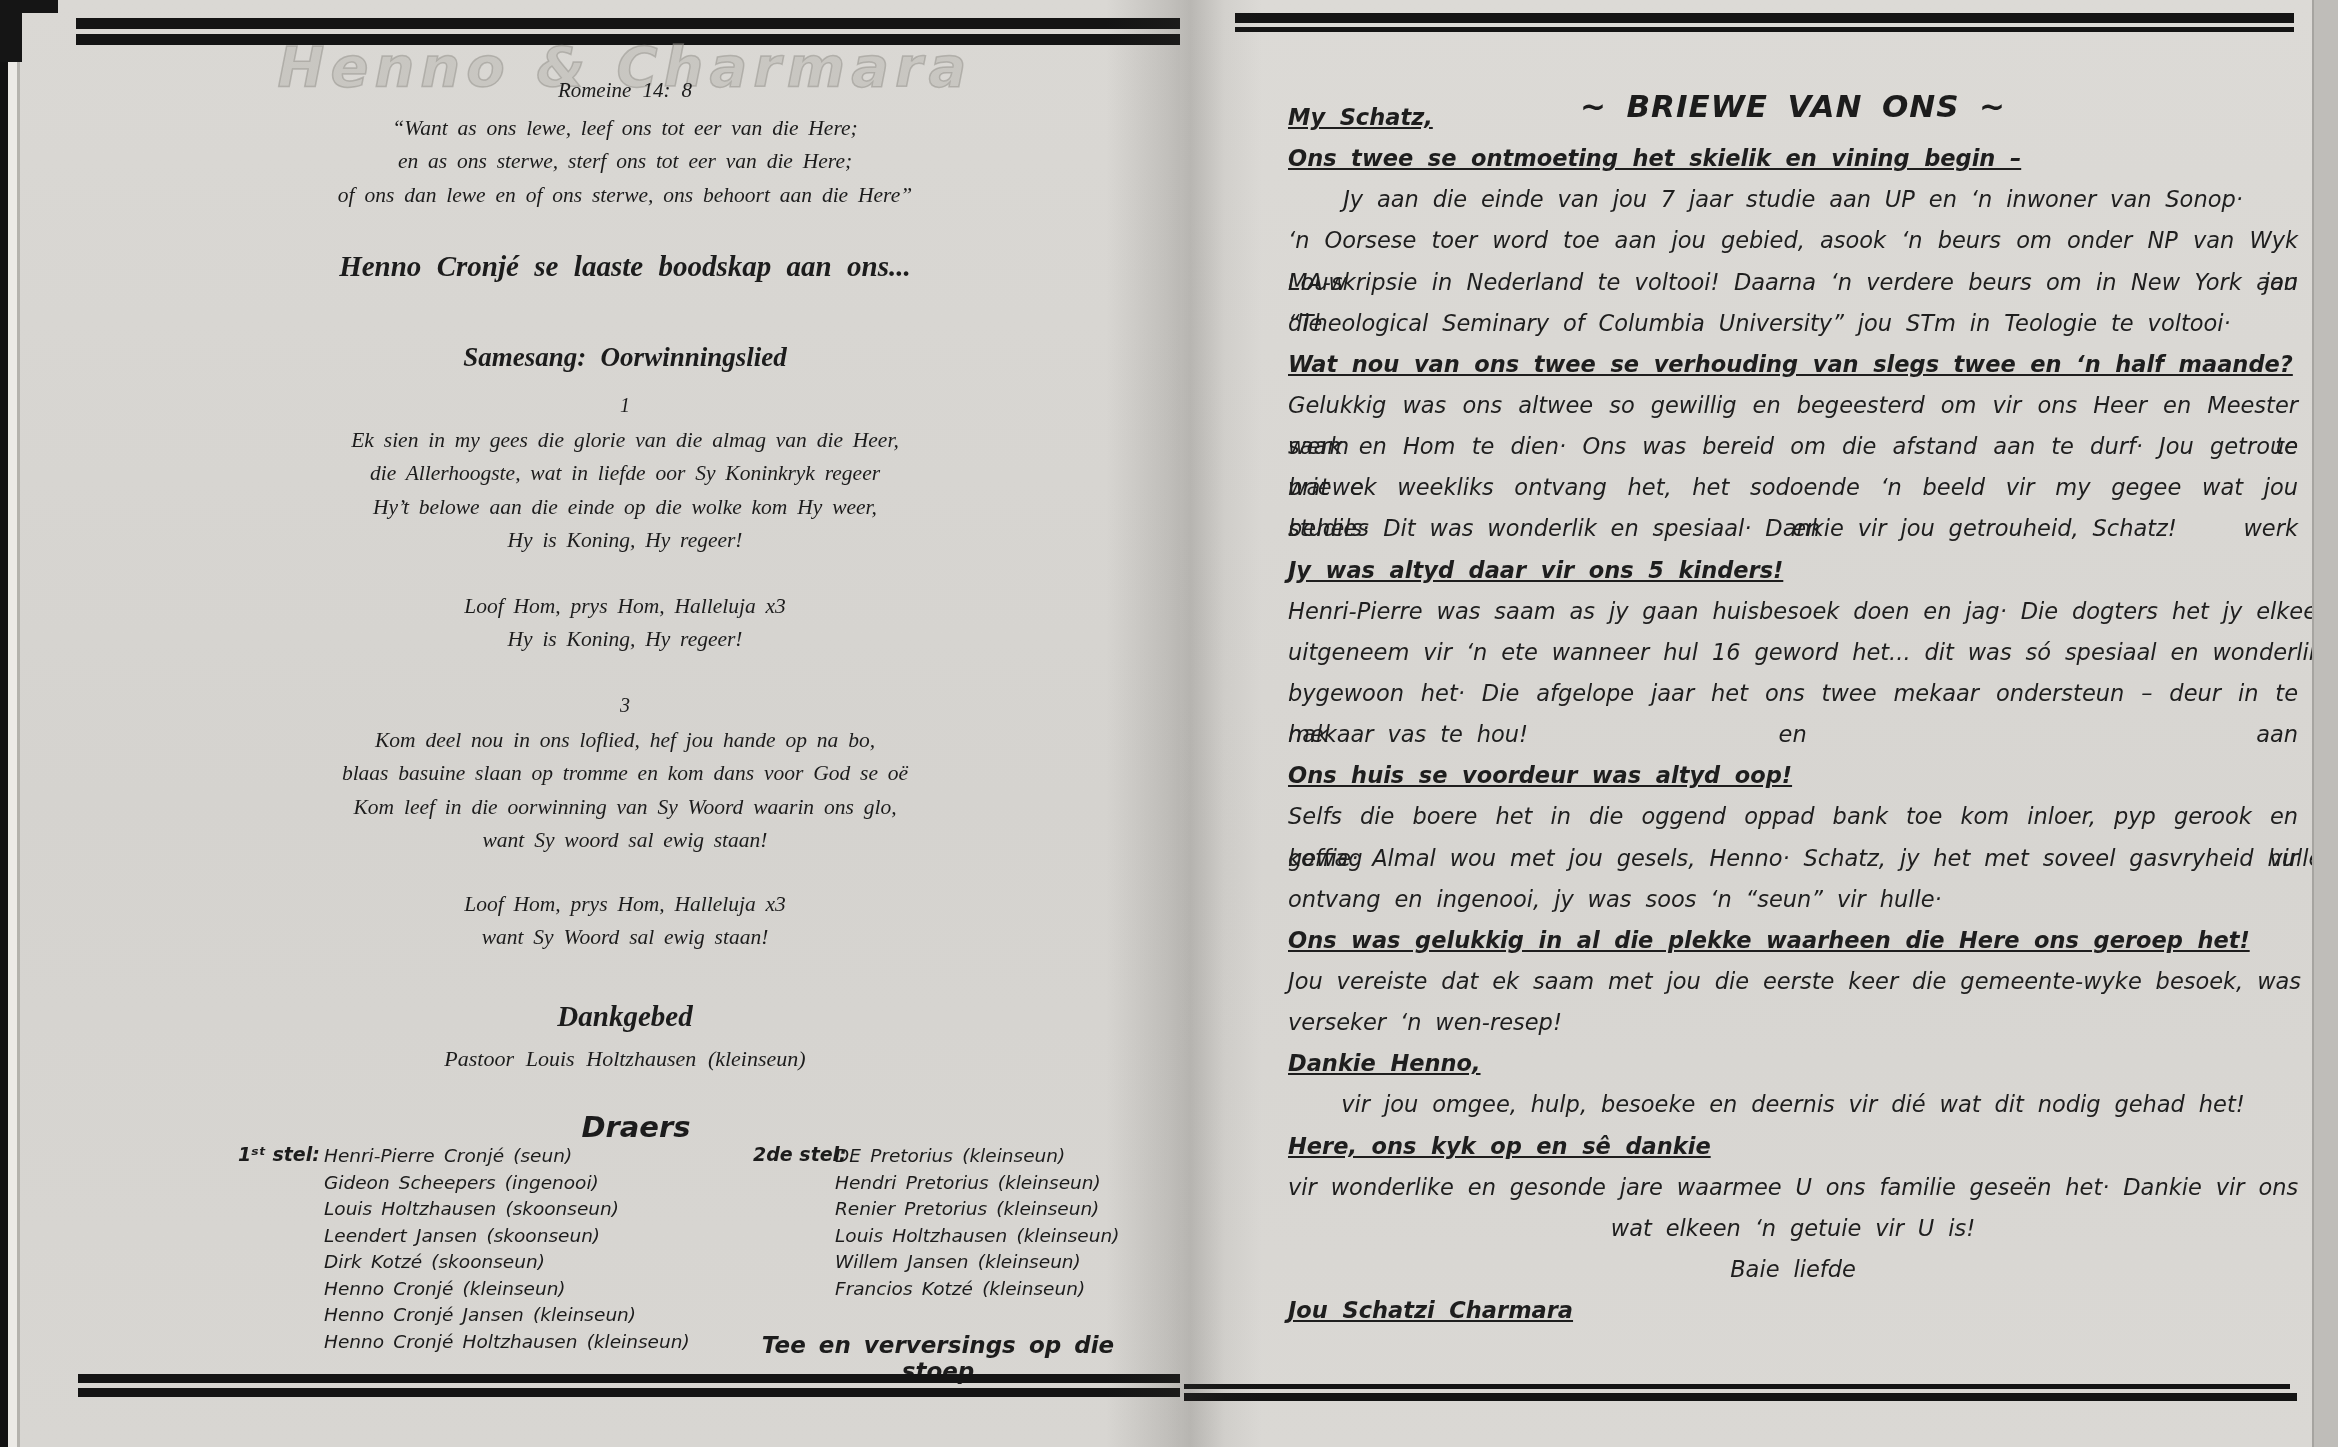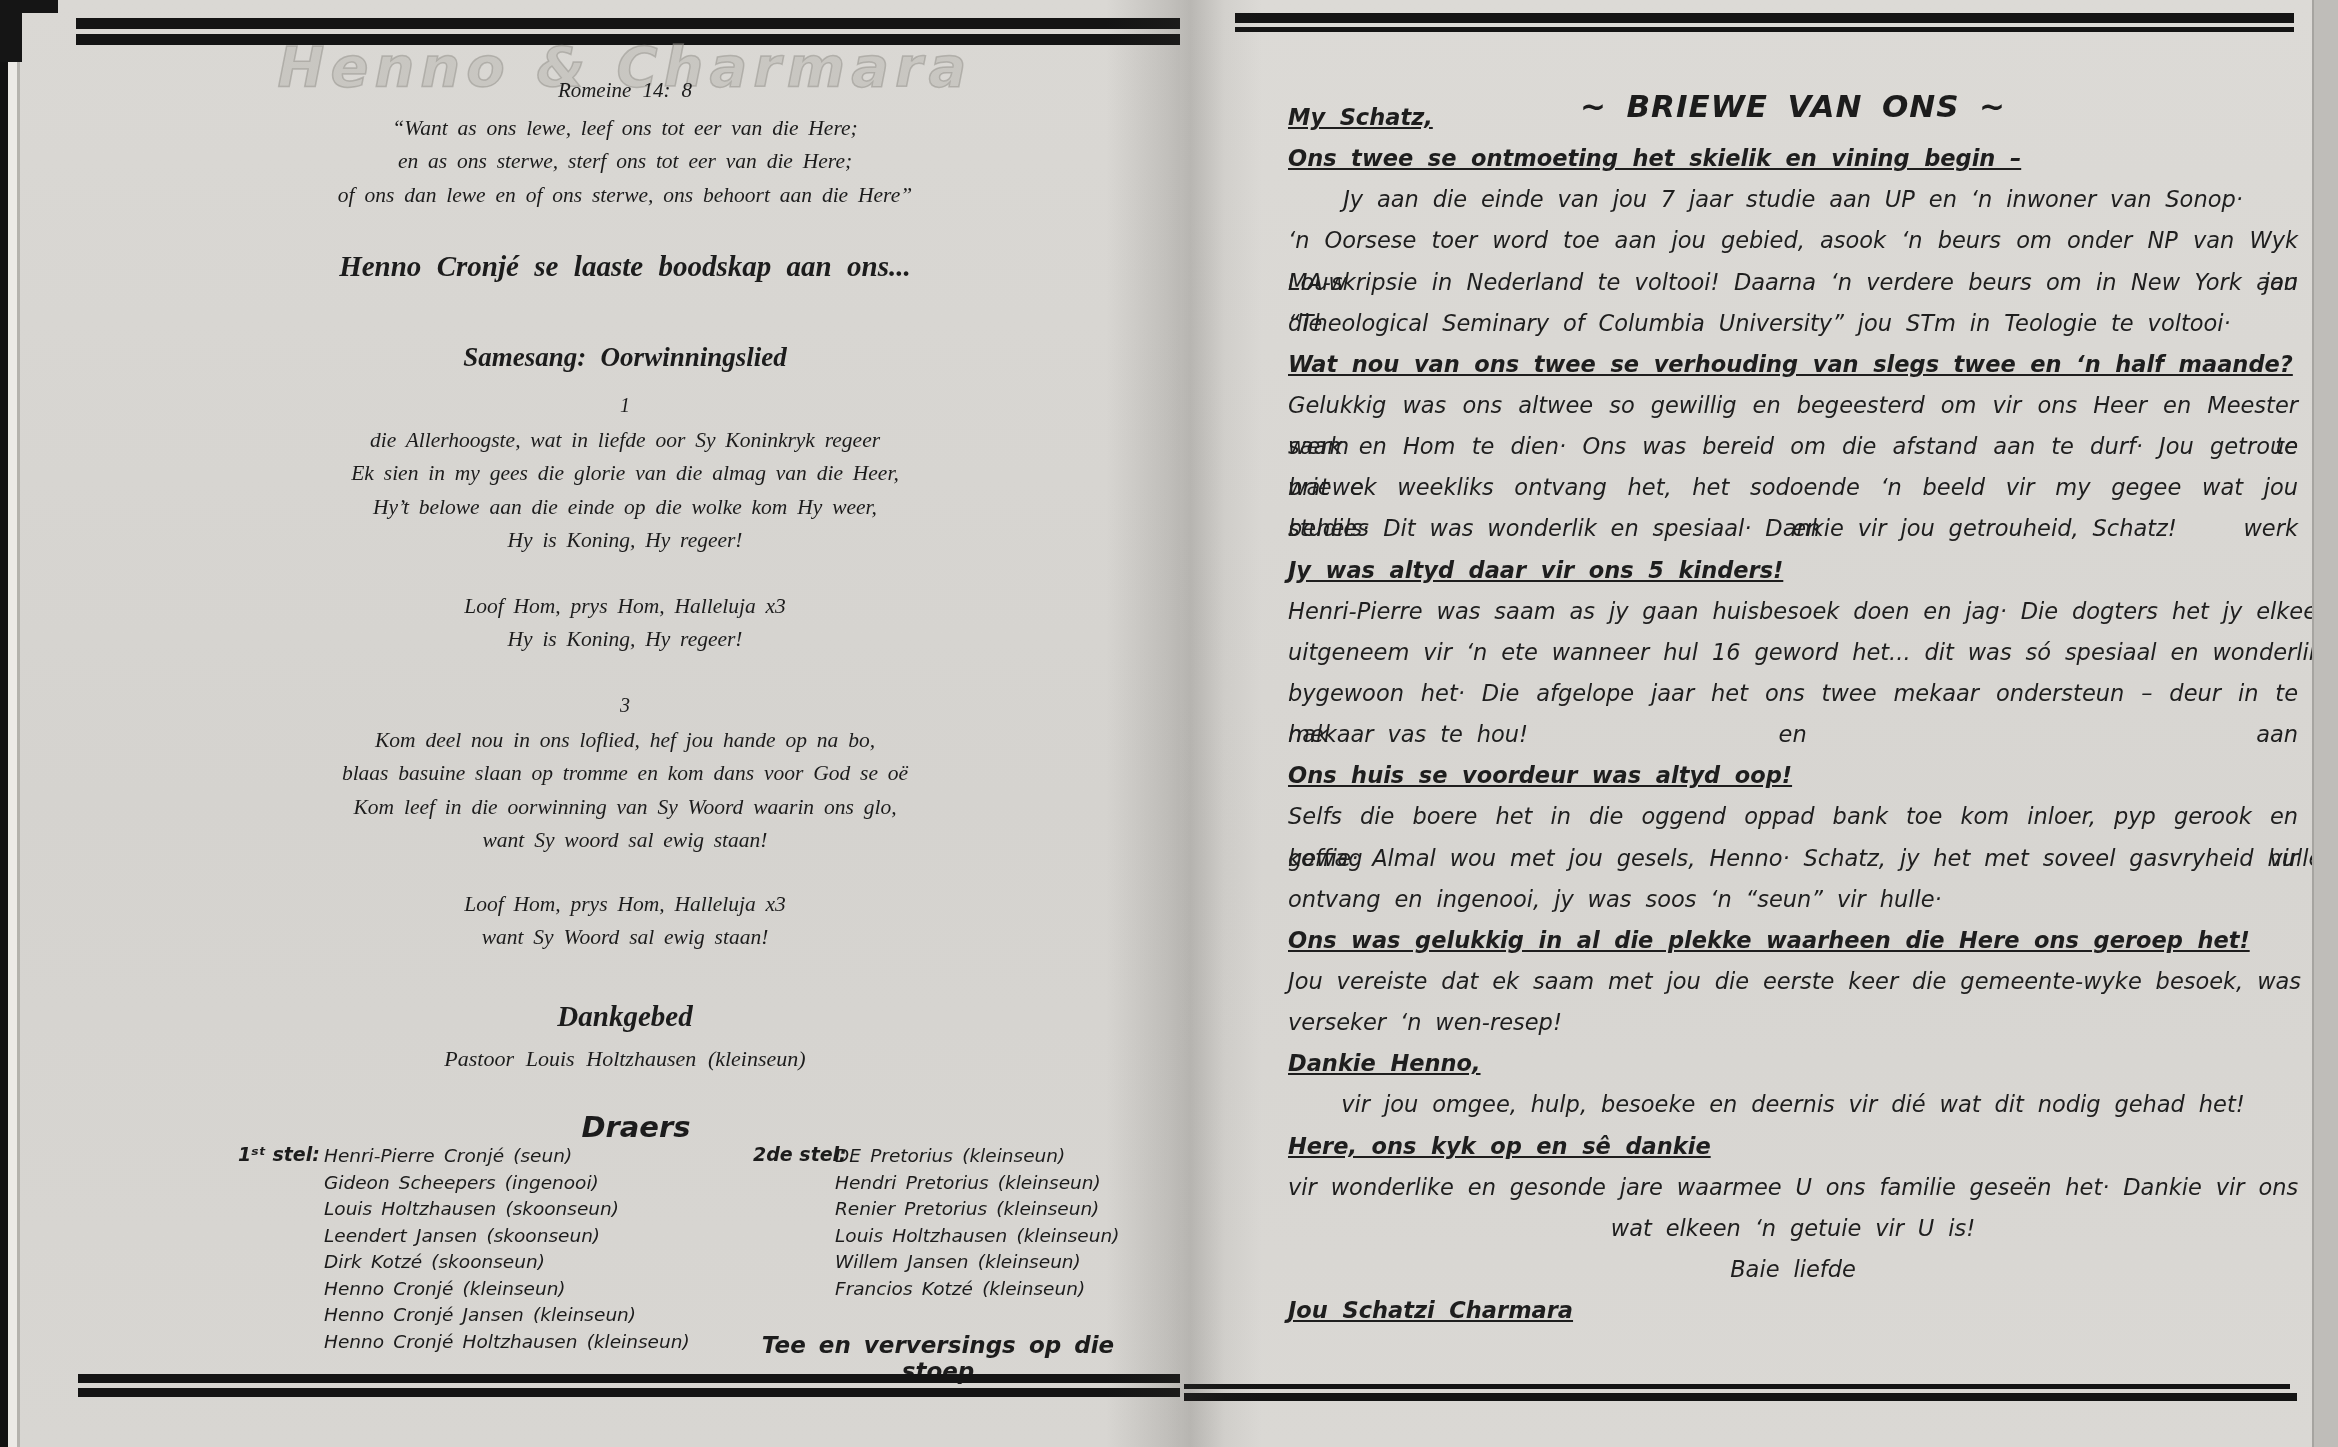--- a/index.html
+++ b/index.html
@@ -86,22 +86,22 @@
       <div class="line33">“Want as ons lewe, leef ons tot eer van die Here;</div>
       <div class="line33">en as ons sterwe, sterf ons tot eer van die Here;</div>
       <div class="line33">of ons dan lewe en of ons sterwe, ons behoort aan die Here”</div>
     </div>
 
   <div class="blk t-hmsg">Henno Cronjé se laaste boodskap aan ons...</div>
   <div class="blk t-hsame">Samesang: Oorwinningslied</div>
 
   <div class="blk t-v1n">1</div>
   <div class="blk t-v1">
+      <div class="line33">Ek sien in my gees die glorie van die almag van die Heer,</div>
       <div class="line33">die Allerhoogste, wat in liefde oor Sy Koninkryk regeer</div>
-      <div class="line33">Ek sien in my gees die glorie van die almag van die Heer,</div>
       <div class="line33">Hy’t belowe aan die einde op die wolke kom Hy weer,</div>
       <div class="line33">Hy is Koning, Hy regeer!</div>
     </div>
   <div class="blk t-ch1">
       <div class="line33">Loof Hom, prys Hom, Halleluja x3</div>
       <div class="line33">Hy is Koning, Hy regeer!</div>
     </div>
 
   <div class="blk t-v3n">3</div>
   <div class="blk t-v3">

